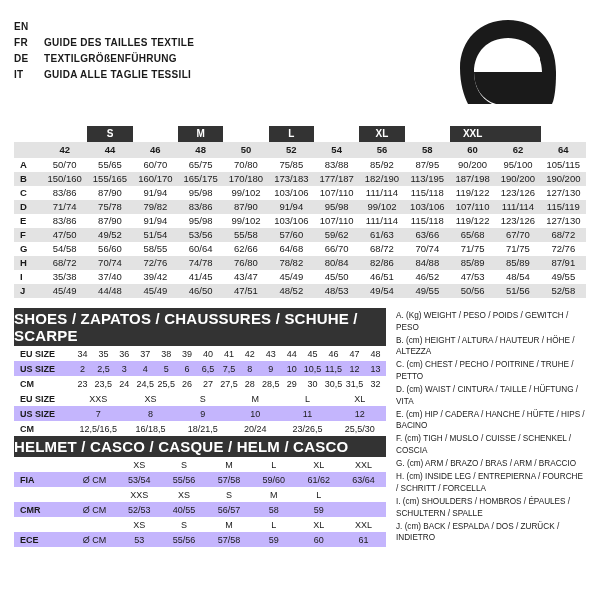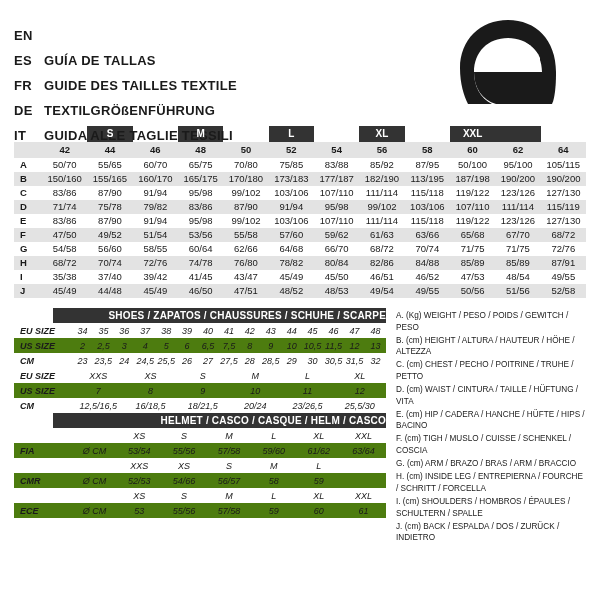--- a/index.html
+++ b/index.html
@@ -31,25 +31,24 @@
     height: 108px;
   }
   .lang-list {
     display: flex;
     flex-direction: column;
     gap: 2px;
     padding-top: 6px;
   }
   .lang-row {
     display: flex;
-    font-size: 13px;
+    font-size: 10px;
     font-weight: bold;
     letter-spacing: 0.3px;
     line-height: 14px;
-    margin-top: 9px;
   }
   .lang-code {
     width: 30px;
     flex: none;
   }
   .lang-text {
     white-space: nowrap;
   }
   .helmet-wrap {
     width: 120px;
@@ -110,69 +109,63 @@
     flex: none;
   }
   .lower-right {
     flex: 1;
     padding-left: 10px;
     padding-top: 2px;
   }
   .section-title {
     background: #333333;
     color: #ffffff;
-    font-size: 10px;
+    font-size: 15px;
     font-weight: bold;
-    text-align: right;
+    text-align: left;
     padding: 2px 0;
     letter-spacing: 0.2px;
-    margin-left: 39px;
   }
   .sub-table {
     border-collapse: collapse;
     width: 100%;
     table-layout: fixed;
-    font-style: italic;
   }
   .sub-table td {
     font-size: 9px;
     text-align: center;
     padding: 1.5px 0;
     line-height: 12px;
   }
   .sub-table td.lbl {
     text-align: left;
     padding-left: 6px;
     font-weight: bold;
     width: 52px;
   }
-  .row-grey td { background: #4d7c0f; }
+  .row-grey td { background: #c4b5fd; }
   .row-white td { background: #ffffff; }
 
   .legend {
     font-size: 8.2px;
     line-height: 11.6px;
   }
   .legend div {
     margin-bottom: 1.5px;
   }
 </style>
 </head>
 <body>
 
 <div class="page">
 
   <div class="header">
     <div class="lang-list">
       <div class="lang-row">
         <span class="lang-code">EN</span>
-      </div>
-      <div class="lang-row">
-        <span class="lang-code">ES</span>
-        <span class="lang-text">GUÍA DE TALLAS</span>
       </div>
       <div class="lang-row">
         <span class="lang-code">FR</span>
         <span class="lang-text">GUIDE DES TAILLES TEXTILE</span>
       </div>
       <div class="lang-row">
         <span class="lang-code">DE</span>
         <span class="lang-text">TEXTILGRÖßENFÜHRUNG</span>
       </div>
       <div class="lang-row">
@@ -228,21 +221,21 @@
         <td class="rowlabel">A</td>
         <td>50/70</td>
         <td>55/65</td>
         <td>60/70</td>
         <td>65/75</td>
         <td>70/80</td>
         <td>75/85</td>
         <td>83/88</td>
         <td>85/92</td>
         <td>87/95</td>
-        <td>50/100</td>
+        <td>90/200</td>
         <td>95/100</td>
         <td>105/115</td>
       </tr>
 
       <tr class="zebra-grey">
         <td class="rowlabel">B</td>
         <td>150/160</td>
         <td>155/165</td>
         <td>160/170</td>
         <td>165/175</td>
@@ -512,21 +505,21 @@
             <td>XS</td>
             <td>S</td>
             <td>M</td>
             <td>L</td>
             <td></td>
           </tr>
           <tr class="row-grey">
             <td class="lbl">CMR</td>
             <td>Ø CM</td>
             <td>52/53</td>
-            <td>54/66</td>
+            <td>40/55</td>
             <td>56/57</td>
             <td>58</td>
             <td>59</td>
             <td></td>
           </tr>
           <tr class="row-white">
             <td class="lbl"></td>
             <td></td>
             <td>XS</td>
             <td>S</td>

